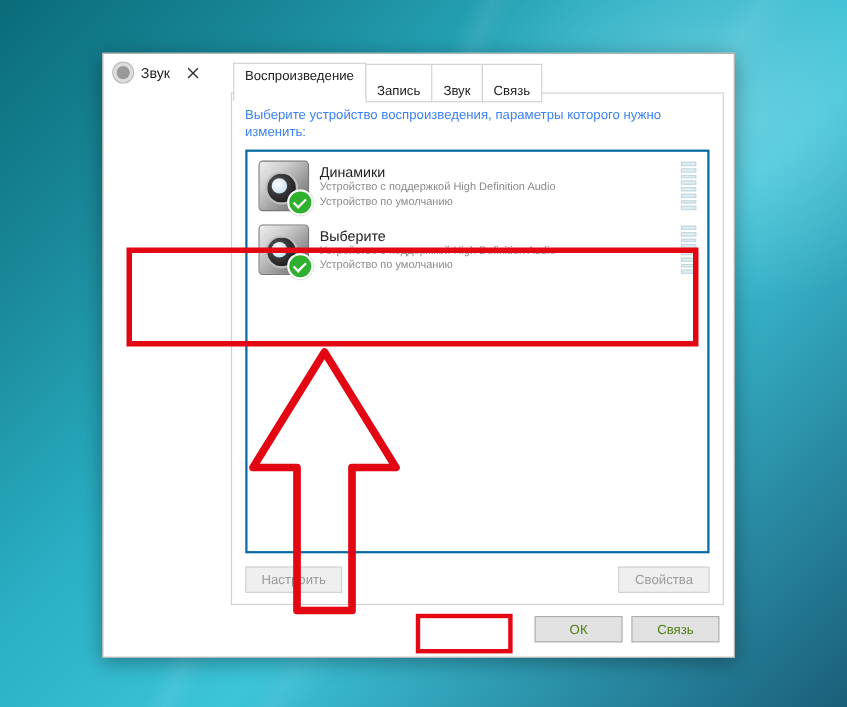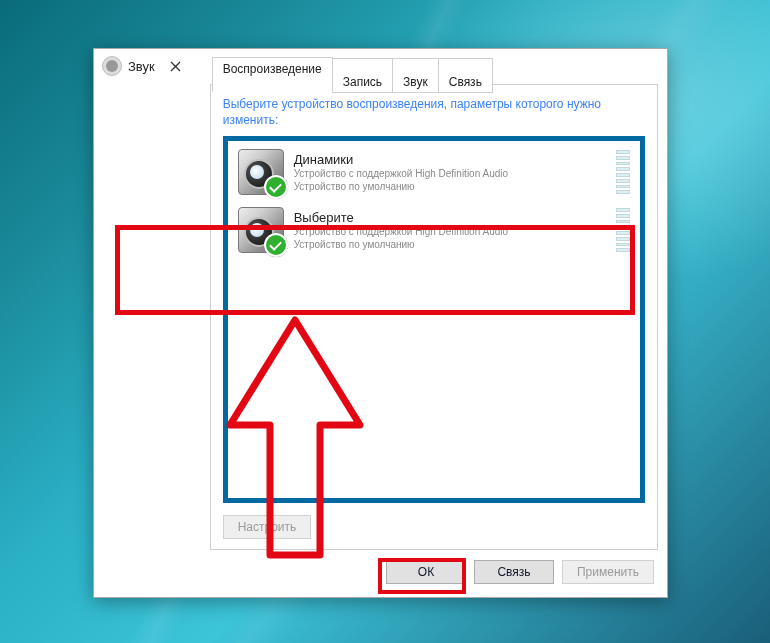--- a/index.html
+++ b/index.html
@@ -15,35 +15,35 @@
   .title-text{flex:1;font-size:13px;color:#222}
   .close-btn{width:42px;height:28px;display:flex;align-items:center;justify-content:center;cursor:pointer}
   .close-btn svg{width:11px;height:11px}
   .body{flex:1;display:flex;flex-direction:column;padding:0 9px 9px 9px}
   .tabstrip{display:flex;position:relative;top:8px;z-index:2;padding-left:2px}
   .tab{padding:4px 10px;border:1px solid #cfcfcf;background:#fff;margin-right:-1px;font-size:12px;color:#222;cursor:pointer}
   .tab.active{border-bottom-color:#fff;position:relative;z-index:3}
   .tab:not(.active){padding-top:16px;padding-bottom:3px;top:1px;position:relative}
   .tabpanel{flex:1;border:1px solid #cfcfcf;background:#fff;display:flex;flex-direction:column;padding:12px 12px 10px 12px}
   .instruction{color:#3b82f6;margin-bottom:8px;line-height:1.3}
-  .device-list{flex:1;border:5px solid #0369a1;background:#fff;position:relative;padding:2px}
+  .device-list{flex:1;border:2px solid #0369a1;background:#fff;position:relative;padding:2px}
   .device-row{display:flex;align-items:center;padding:6px 8px;gap:10px;position:relative}
   .device-icon{width:46px;height:46px;position:relative;flex:none}
   .spk-body{position:absolute;inset:0;background:linear-gradient(135deg,#ededed 0%,#cfcfcf 30%,#8f8f8f 70%,#6e6e6e 100%);border-radius:4px;border:1px solid #777}
   .spk-face{position:absolute;left:6px;top:10px;width:26px;height:26px;border-radius:50%;background:radial-gradient(circle at 35% 35%,#555,#222 70%);border:2px solid #bfbfbf}
   .spk-cone{position:absolute;left:12px;top:16px;width:14px;height:14px;border-radius:50%;background:radial-gradient(circle at 40% 40%,#fff,#c4dff0 80%)}
   .check{position:absolute;right:-4px;bottom:-4px;width:20px;height:20px;border-radius:50%;background:#2fb12f;border:2px solid #fff;box-shadow:0 0 1px rgba(0,0,0,.4)}
   .check::after{content:"";position:absolute;left:4px;top:6px;width:9px;height:5px;border-left:2px solid #fff;border-bottom:2px solid #fff;transform:rotate(-45deg)}
   .device-texts{flex:1;min-width:0}
   .dev-title{color:#222;font-size:13px}
   .dev-sub{color:#8a8a8a;font-size:10px;line-height:1.3}
   .level-meter{width:14px;height:44px;display:flex;flex-direction:column-reverse;gap:2px;flex:none}
   .level-meter span{flex:1;background:#dfeef3;border:1px solid #c2d8df}
   .below-list{display:flex;gap:10px;margin-top:12px;align-items:flex-start}
-  .btn{height:24px;padding:0 14px;background:#e1e1e1;border:1px solid #adadad;color:#0f172a;cursor:pointer;font-size:12px;display:flex;align-items:center;justify-content:center}
+  .btn{height:24px;padding:0 14px;background:#e1e1e1;border:1px solid #adadad;color:#4d7c0f;cursor:pointer;font-size:12px;display:flex;align-items:center;justify-content:center}
   .btn:disabled,.btn.disabled{color:#9a9a9a;background:#efefef;border-color:#d0d0d0;cursor:default}
   .split{display:flex}
   .split .main{border-right:none}
   .split .drop{width:18px;padding:0;border-left:1px solid #adadad}
   .split .drop svg{width:8px;height:8px}
   .spacer{flex:1}
   .footer{display:flex;justify-content:flex-end;gap:8px;padding:10px 4px 4px 4px}
   .footer .btn{min-width:80px}
   
   .anno{position:absolute;left:0;top:0;pointer-events:none;z-index:50}
@@ -126,27 +126,27 @@
               <span></span>
               <span></span>
           </div>
         </div>
 
       </div>
 
       <div class="below-list">
         <button class="btn disabled">Настроить</button>
         <div class="spacer"></div>
+        <button class="btn disabled">Свойства</button>
       </div>
     </div>
 
     <div class="footer">
       <button class="btn">ОК</button>
       <button class="btn">Связь</button>
-      <button class="btn disabled">Применить</button>
     </div>
   </div>
 </div>
 
 <div class="anno" style="width:770px;height:643px">
   <div class="red-box" style="left:115px;top:225px;width:510px;height:80px"></div>
   <div class="red-box" style="left:378px;top:558px;width:80px;height:28px;border-width:4px"></div>
   <svg class="red-arrow" style="left:215px;top:305px" width="160" height="255" viewBox="0 0 160 255">
     <path d="M55 250 L55 120 L15 120 L80 15 L145 120 L105 120 L105 250 Z" fill="none" stroke="#e30613" stroke-width="7" stroke-linejoin="round"></path>
   </svg>

